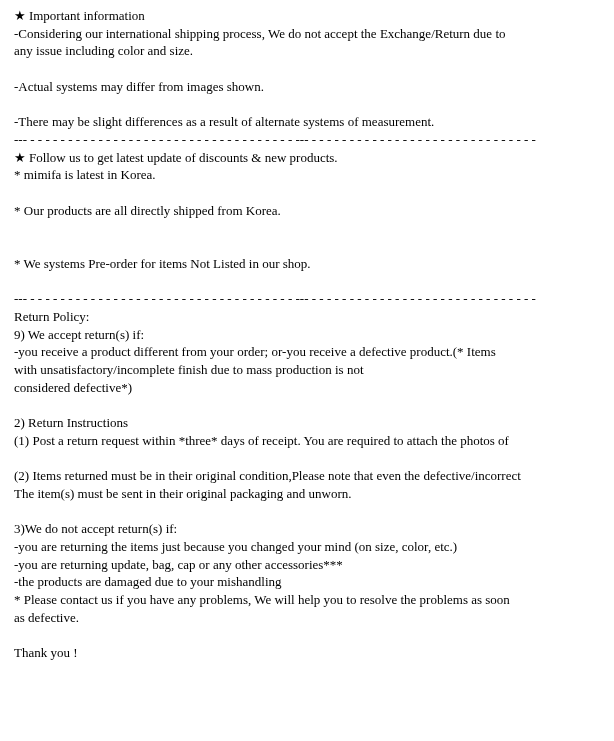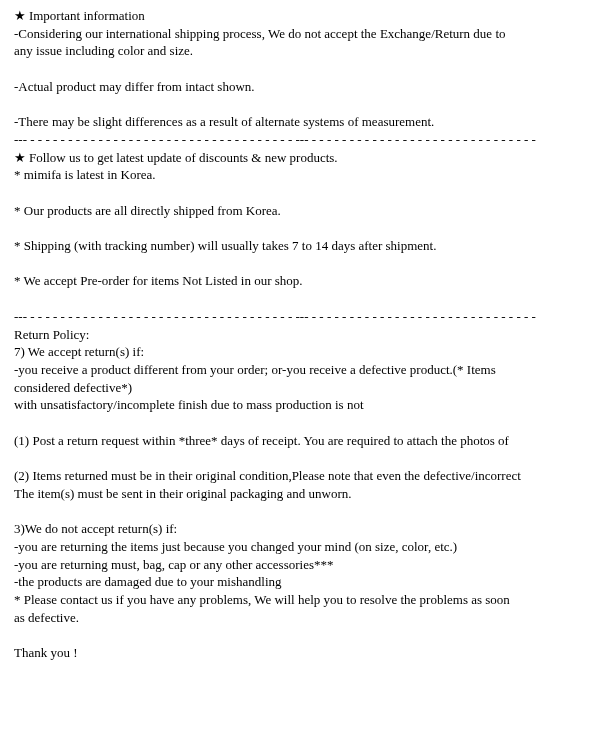--- a/index.html
+++ b/index.html
@@ -35,52 +35,52 @@
 </style>
 </head>
 <body style="background: rgb(255, 255, 255);">
 
 <div class="doc" style="color: rgb(0, 0, 0);">
 
   <div class="line">★ Important information</div>
   <div class="line">-Considering our international shipping process, We do not accept the Exchange/Return due to</div>
   <div class="line">any issue including color and size.</div>
   <div class="line"></div>
-  <div class="line">-Actual product may differ from intact shown.</div>
+  <div class="line">-Actual systems may differ from images shown.</div>
   <div class="line"></div>
   <div class="line">-There may be slight differences as a result of alternate systems of measurement.</div>
 
   <div class="line separator">--- - - - - - - - - - - - - - - - - - - - - - - - - - - - - - - - - - - - --- - - - - - - - - - - - - - - - - - - - - - - - - - - - - - -</div>
 
   <div class="line">★ Follow us to get latest update of discounts &amp; new products.</div>
   <div class="line">* mimifa is latest in Korea.</div>
   <div class="line"></div>
   <div class="line">* Our products are all directly shipped from Korea.</div>
   <div class="line"></div>
-  <div class="line">* Shipping (with tracking number) will usually takes 7 to 14 days after shipment.</div>
   <div class="line"></div>
-  <div class="line">* We accept Pre-order for items Not Listed in our shop.</div>
+  <div class="line">* We systems Pre-order for items Not Listed in our shop.</div>
   <div class="line"></div>
 
   <div class="line separator">--- - - - - - - - - - - - - - - - - - - - - - - - - - - - - - - - - - - - --- - - - - - - - - - - - - - - - - - - - - - - - - - - - - - -</div>
 
   <div class="line">Return Policy:</div>
-  <div class="line">7) We accept return(s) if:</div>
+  <div class="line">9) We accept return(s) if:</div>
   <div class="line">-you receive a product different from your order; or-you receive a defective product.(* Items</div>
+  <div class="line">with unsatisfactory/incomplete finish due to mass production is not</div>
   <div class="line">considered defective*)</div>
-  <div class="line">with unsatisfactory/incomplete finish due to mass production is not</div>
   <div class="line"></div>
+  <div class="line">2) Return Instructions</div>
   <div class="line">(1) Post a return request within *three* days of receipt. You are required to attach the photos of</div>
   <div class="line"></div>
   <div class="line">(2) Items returned must be in their original condition,Please note that even the defective/incorrect</div>
   <div class="line">The item(s) must be sent in their original packaging and unworn.</div>
   <div class="line"></div>
   <div class="line">3)We do not accept return(s) if:</div>
   <div class="line">-you are returning the items just because you changed your mind (on size, color, etc.)</div>
-  <div class="line">-you are returning must, bag, cap or any other accessories***</div>
+  <div class="line">-you are returning update, bag, cap or any other accessories***</div>
   <div class="line">-the products are damaged due to your mishandling</div>
   <div class="line">* Please contact us if you have any problems, We will help you to resolve the problems as soon</div>
   <div class="line">as defective.</div>
 
   <div class="line"></div>
   <div class="line">Thank you !</div>
 
 </div>
 
 </body></html>

